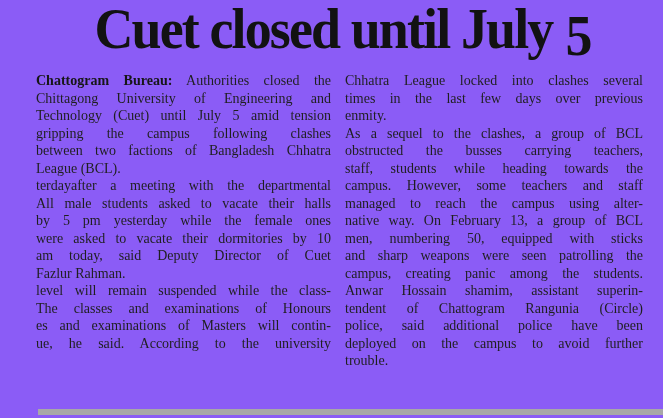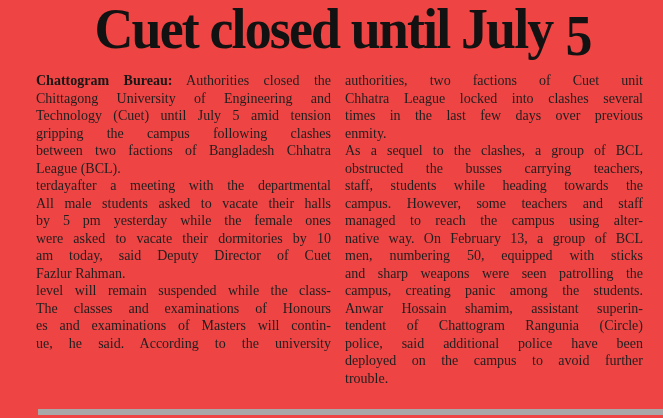--- a/index.html
+++ b/index.html
@@ -1,19 +1,19 @@
 <!DOCTYPE html>
 <html><head>
 <meta charset="utf-8">
 <style>
   html,body{margin:0;padding:0;background:#e8e8e8;}
   .page{
     position:relative;
     width:663px;height:418px;
-    background:#ef4444;
+    background:#8b5cf6;
     overflow:hidden;
     font-family:"Liberation Serif","DejaVu Serif",serif;
     color:#1f1f1f;
   }
   .headline{
     position:absolute;
     top:-4px;left:28px;right:6px;
     margin:0;
     text-align:center;
     font-family:"Liberation Serif","DejaVu Serif",serif;
@@ -86,21 +86,20 @@
         </div>
         <div class="para">
           <div class="line">level will remain suspended while the class-</div>
           <div class="line">The classes and examinations of Honours</div>
           <div class="line">es and examinations of Masters will contin-</div>
           <div class="line">ue, he said. According to the university</div>
         </div>
       </div>
     <div class="col col-right">
         <div class="para">
-          <div class="line">authorities, two factions of Cuet unit</div>
           <div class="line">Chhatra League locked into clashes several</div>
           <div class="line">times in the last few days over previous</div>
           <div class="line end">enmity.</div>
         </div>
         <div class="para">
           <div class="line">As a sequel to the clashes, a group of BCL</div>
           <div class="line">obstructed the busses carrying teachers,</div>
           <div class="line">staff, students while heading towards the</div>
           <div class="line">campus. However, some teachers and staff</div>
           <div class="line">managed to reach the campus using alter-</div>

